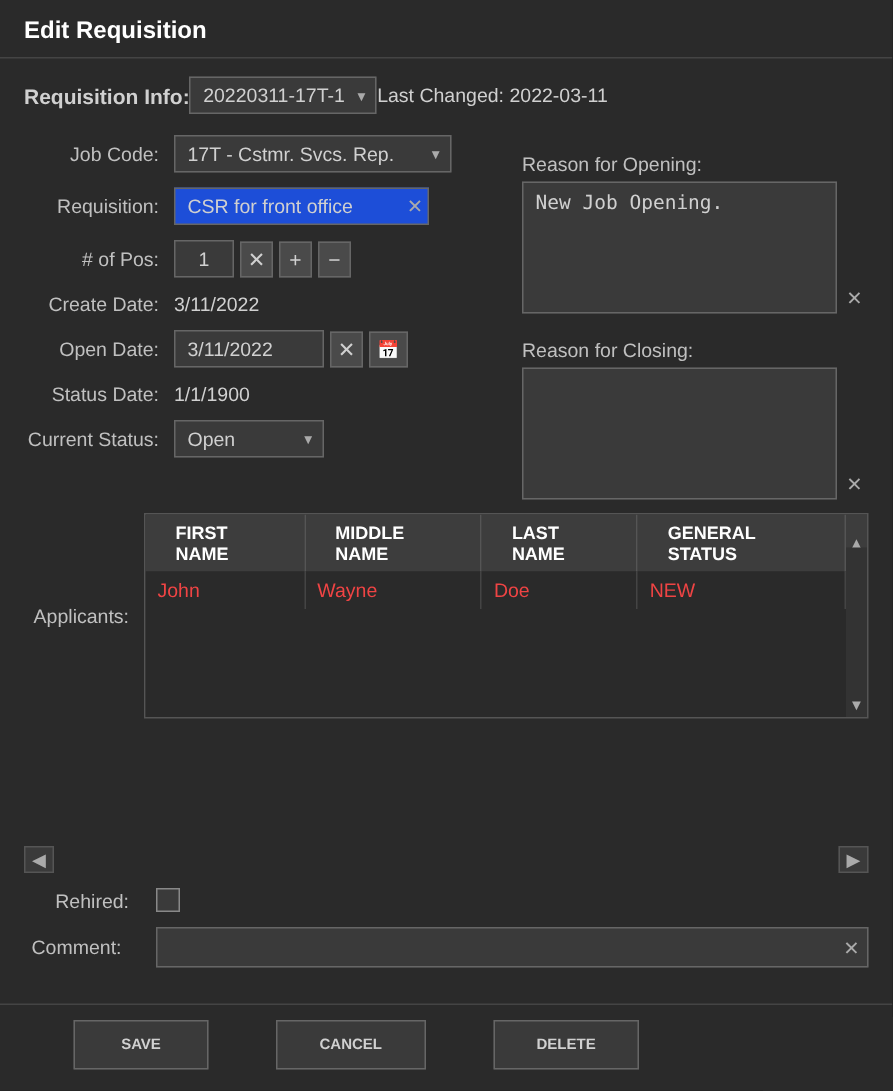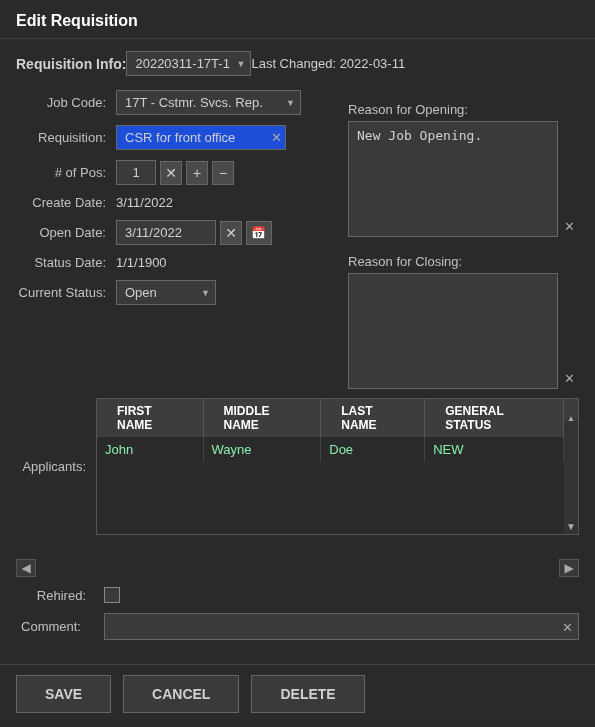--- a/index.html
+++ b/index.html
@@ -166,21 +166,21 @@
 
     .textarea-wrapper {
       position: relative;
     }
 
     .reason-textarea {
       background: #3a3a3a;
       border: 1px solid #666;
       color: #d0d0d0;
       width: 210px;
-      height: 116px;
+      height: 88px;
       padding: 6px 20px 6px 8px;
       font-size: 13px;
       resize: none;
     }
 
     .reason-clear {
       position: absolute;
       right: 4px;
       bottom: 6px;
       background: none;
@@ -251,21 +251,21 @@
       padding: 5px 20px;
       text-align: left;
       border-right: 1px solid #555;
     }
 
     .applicants-table th:last-child {
       border-right: none;
     }
 
     .applicants-table td {
-      color: #86efac;
+      color: #ef4444;
       font-size: 13px;
       padding: 5px 8px;
       border-right: 1px solid #444;
     }
 
     .applicants-table td:last-child {
       border-right: none;
     }
 
     .applicants-table tbody tr {
@@ -337,24 +337,25 @@
       gap: 12px;
       padding: 10px 16px 14px 16px;
       border-top: 1px solid #444;
     }
 
     .footer-btn {
       background: #3a3a3a;
       border: 1px solid #666;
       color: #d0d0d0;
       padding: 10px 28px;
-      font-size: 14px;
+      font-size: 10px;
       font-weight: bold;
       cursor: pointer;
       min-width: 90px;
+      margin-left: 33px;
     }
 
     .static-date {
       color: #d0d0d0;
       font-size: 13px;
     }
   </style>
 </head>
 <body>
 

